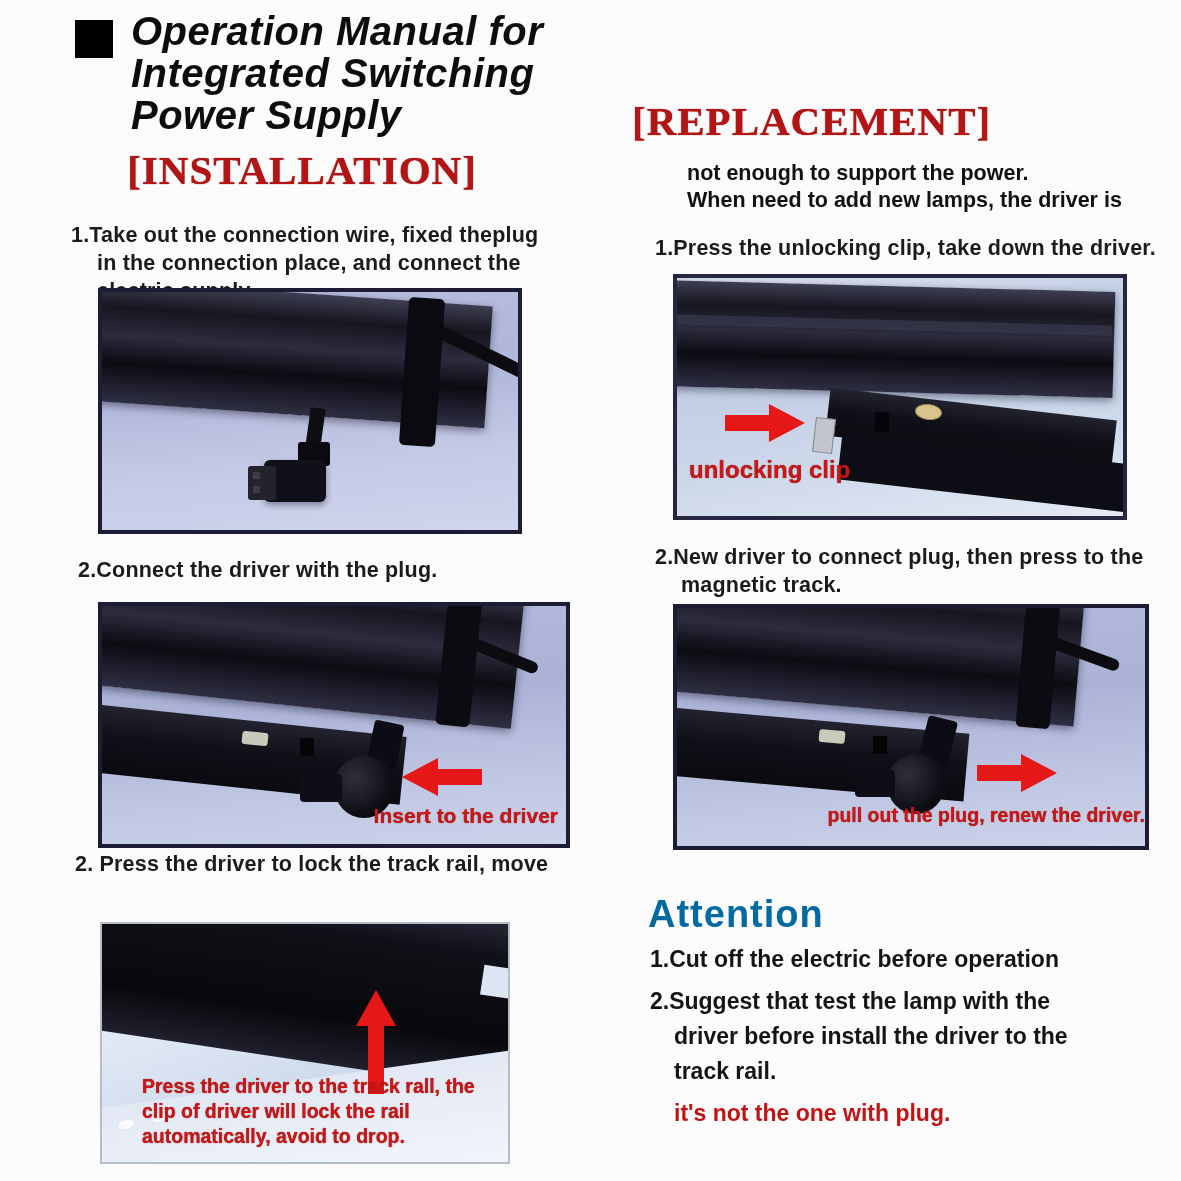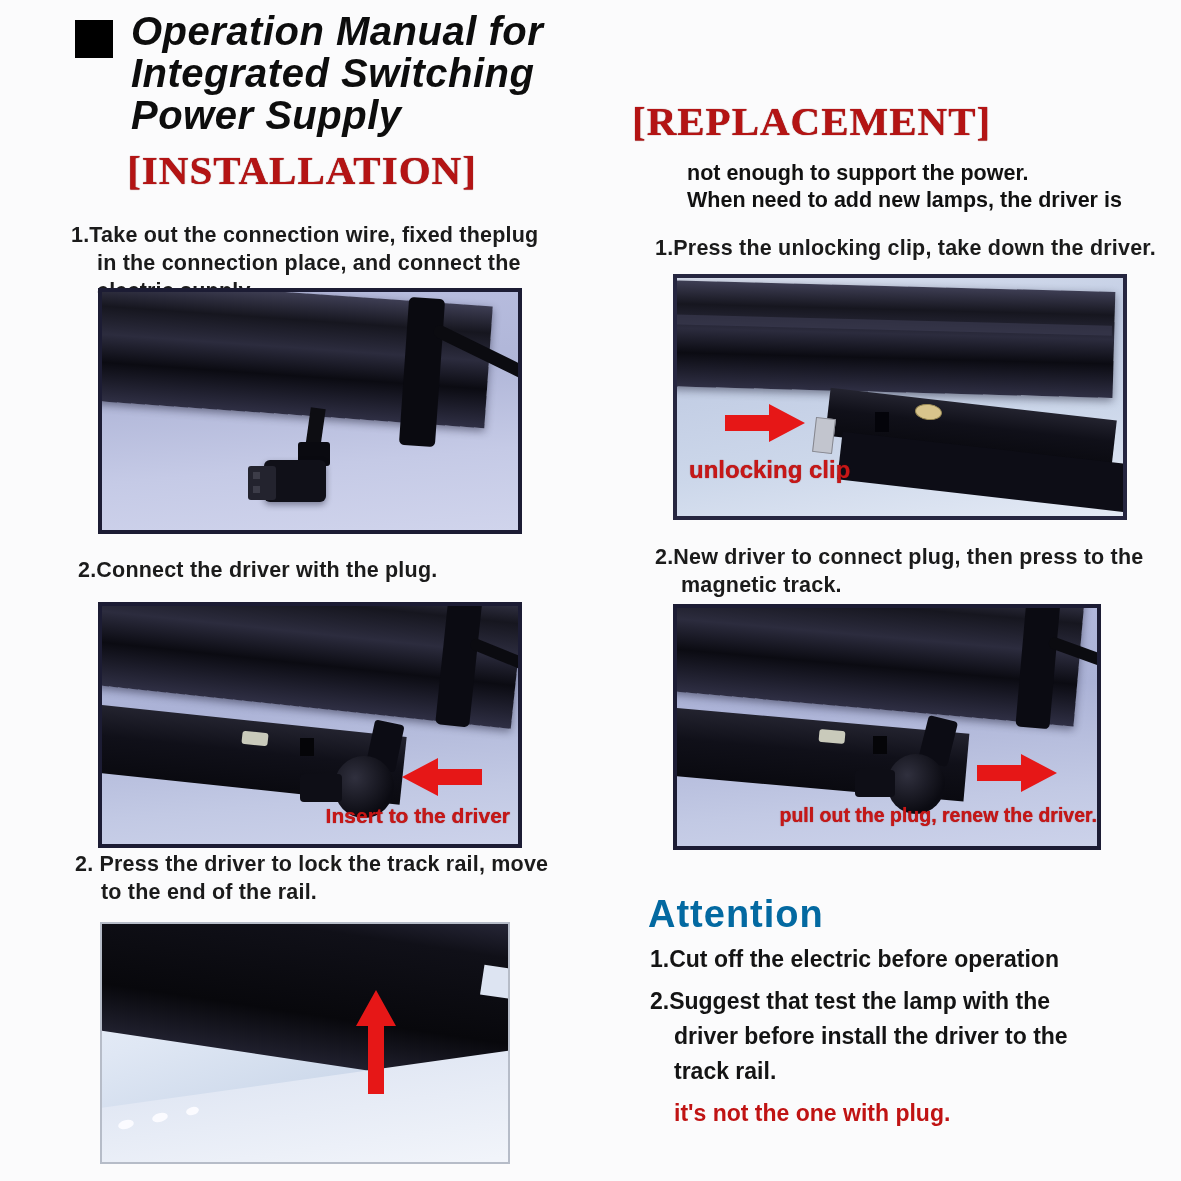--- a/index.html
+++ b/index.html
@@ -15,21 +15,21 @@
   .att-head{font-weight:bold;font-size:38px;letter-spacing:1px;color:#0369a1;}
   .att-item{font-weight:bold;font-size:23px;line-height:35px;color:#141414;}
   .att-item .cont{padding-left:24px;}
   .att-red{color:#c01313;}
   
   .photo{position:absolute;overflow:hidden;}
   .frame-dark{border:4px solid #1c1c34;}
   .frame-dark2{border:4px solid #262640;padding-left:26px;}
   .frame-light{border:2px solid #b6bcc8;}
   .bg-lav{background:linear-gradient(175deg,#b9bee0 0%,#b0b6d8 38%,#c5cae6 70%,#d0d4ec 100%);}
-  .bg-lav2{background:linear-gradient(175deg,#b4bade 0%,#abb2d6 40%,#c2c9e4 78%,#ccd2ea 100%);}
+  .bg-lav2{background:linear-gradient(175deg,#b4bade 0%,#abb2d6 40%,#c2c9e4 78%,#ccd2ea 100%);padding-left:48px;}
   .bg-blue{background:linear-gradient(170deg,#dce2f0 0%,#c2cde4 35%,#ccd7ea 65%,#e4eaf5 100%);}
   .bg-pale{background:linear-gradient(160deg,#f0f4fb 0%,#dfe7f4 35%,#ccd8ea 65%,#dde4f0 100%);}
   .rail{background:linear-gradient(180deg,#3e3e54 0%,#16161f 22%,#2c2c3e 45%,#0b0b12 68%,#2f2f44 100%);box-shadow:0 3px 8px rgba(10,10,30,.45);}
   .railB{background:linear-gradient(180deg,#34344a 0%,#101018 30%,#08080c 75%,#20202e 100%);}
   .dkbar{background:linear-gradient(180deg,#23232f 0%,#101019 45%,#0a0a10 100%);}
   .cap{position:absolute;font-weight:bold;color:#c71717;white-space:nowrap;text-shadow:0 0 1px #7e0d0d;}
 </style>
 </head>
 <body>
 
@@ -77,33 +77,37 @@
   <div class="abs" style="left:232px;top:150px;width:60px;height:62px;border-radius:50%;background:radial-gradient(circle at 35% 35%,#30303e,#0b0b12 70%);"></div>
   <div class="abs" style="left:198px;top:168px;width:42px;height:28px;background:#0e0e16;border-radius:4px;"></div>
   <svg class="abs" style="left:300px;top:150px;" width="80" height="42" viewBox="0 0 80 42">
     <polygon points="80,13 36,13 36,2 0,21 36,40 36,29 80,29" fill="#e61717"></polygon>
   </svg>
   <div class="cap" style="right:8px;top:198px;font-size:21px;">Insert to the driver</div>
 </div>
 
 <div class="abs step" style="left:75px;top:850px;">
   <span class="ln">2. Press the driver to lock the track rail, move</span>
-  <span class="ln cont">to the end of the rail.</span>
 </div>
 
 <div class="photo frame-light bg-pale" style="left:100px;top:922px;width:406px;height:238px;">
   <div class="abs railB" style="left:-35px;top:-52px;width:475px;height:188px;transform:rotate(8.5deg);"></div>
   <div class="abs" style="left:380px;top:44px;width:46px;height:30px;background:#dde4f2;transform:rotate(8.5deg);"></div>
   <div class="abs" style="left:-25px;top:188px;width:480px;height:140px;background:linear-gradient(180deg,#e2e8f4,#f6f8fc);transform:rotate(-8deg);transform-origin:left center;"></div>
   <div class="abs" style="left:16px;top:196px;width:16px;height:9px;background:#fbfbff;border-radius:50%;transform:rotate(-15deg);"></div>
   <div class="abs" style="left:50px;top:189px;width:16px;height:9px;background:#fbfbff;border-radius:50%;transform:rotate(-15deg);"></div>
   <div class="abs" style="left:84px;top:183px;width:13px;height:8px;background:#fbfbff;border-radius:50%;transform:rotate(-15deg);"></div>
   <svg class="abs" style="left:252px;top:66px;" width="44" height="104" viewBox="0 0 44 104">
     <polygon points="14,104 14,36 2,36 22,0 42,36 30,36 30,104" fill="#e61717"></polygon>
   </svg>
+  <div class="cap" style="left:40px;top:150px;font-size:19.5px;line-height:25px;">
+    <span style="display:block;">Press the driver to the track rall, the</span>
+    <span style="display:block;">clip of driver will lock the rail</span>
+    <span style="display:block;">automatically, avoid to drop.</span>
+  </div>
 </div>
 
 <div class="abs sec-head" style="left:632px;top:97px;width:500px;text-align:left;">[REPLACEMENT]</div>
 
 <div class="abs intro" style="left:687px;top:160px;">
   <span class="ln" style="display:block;white-space:nowrap;">not enough to support the power.</span>
   <span class="ln" style="display:block;white-space:nowrap;">When need to add new lamps, the driver is</span>
 </div>
 
 <div class="abs step" style="left:655px;top:234px;">

